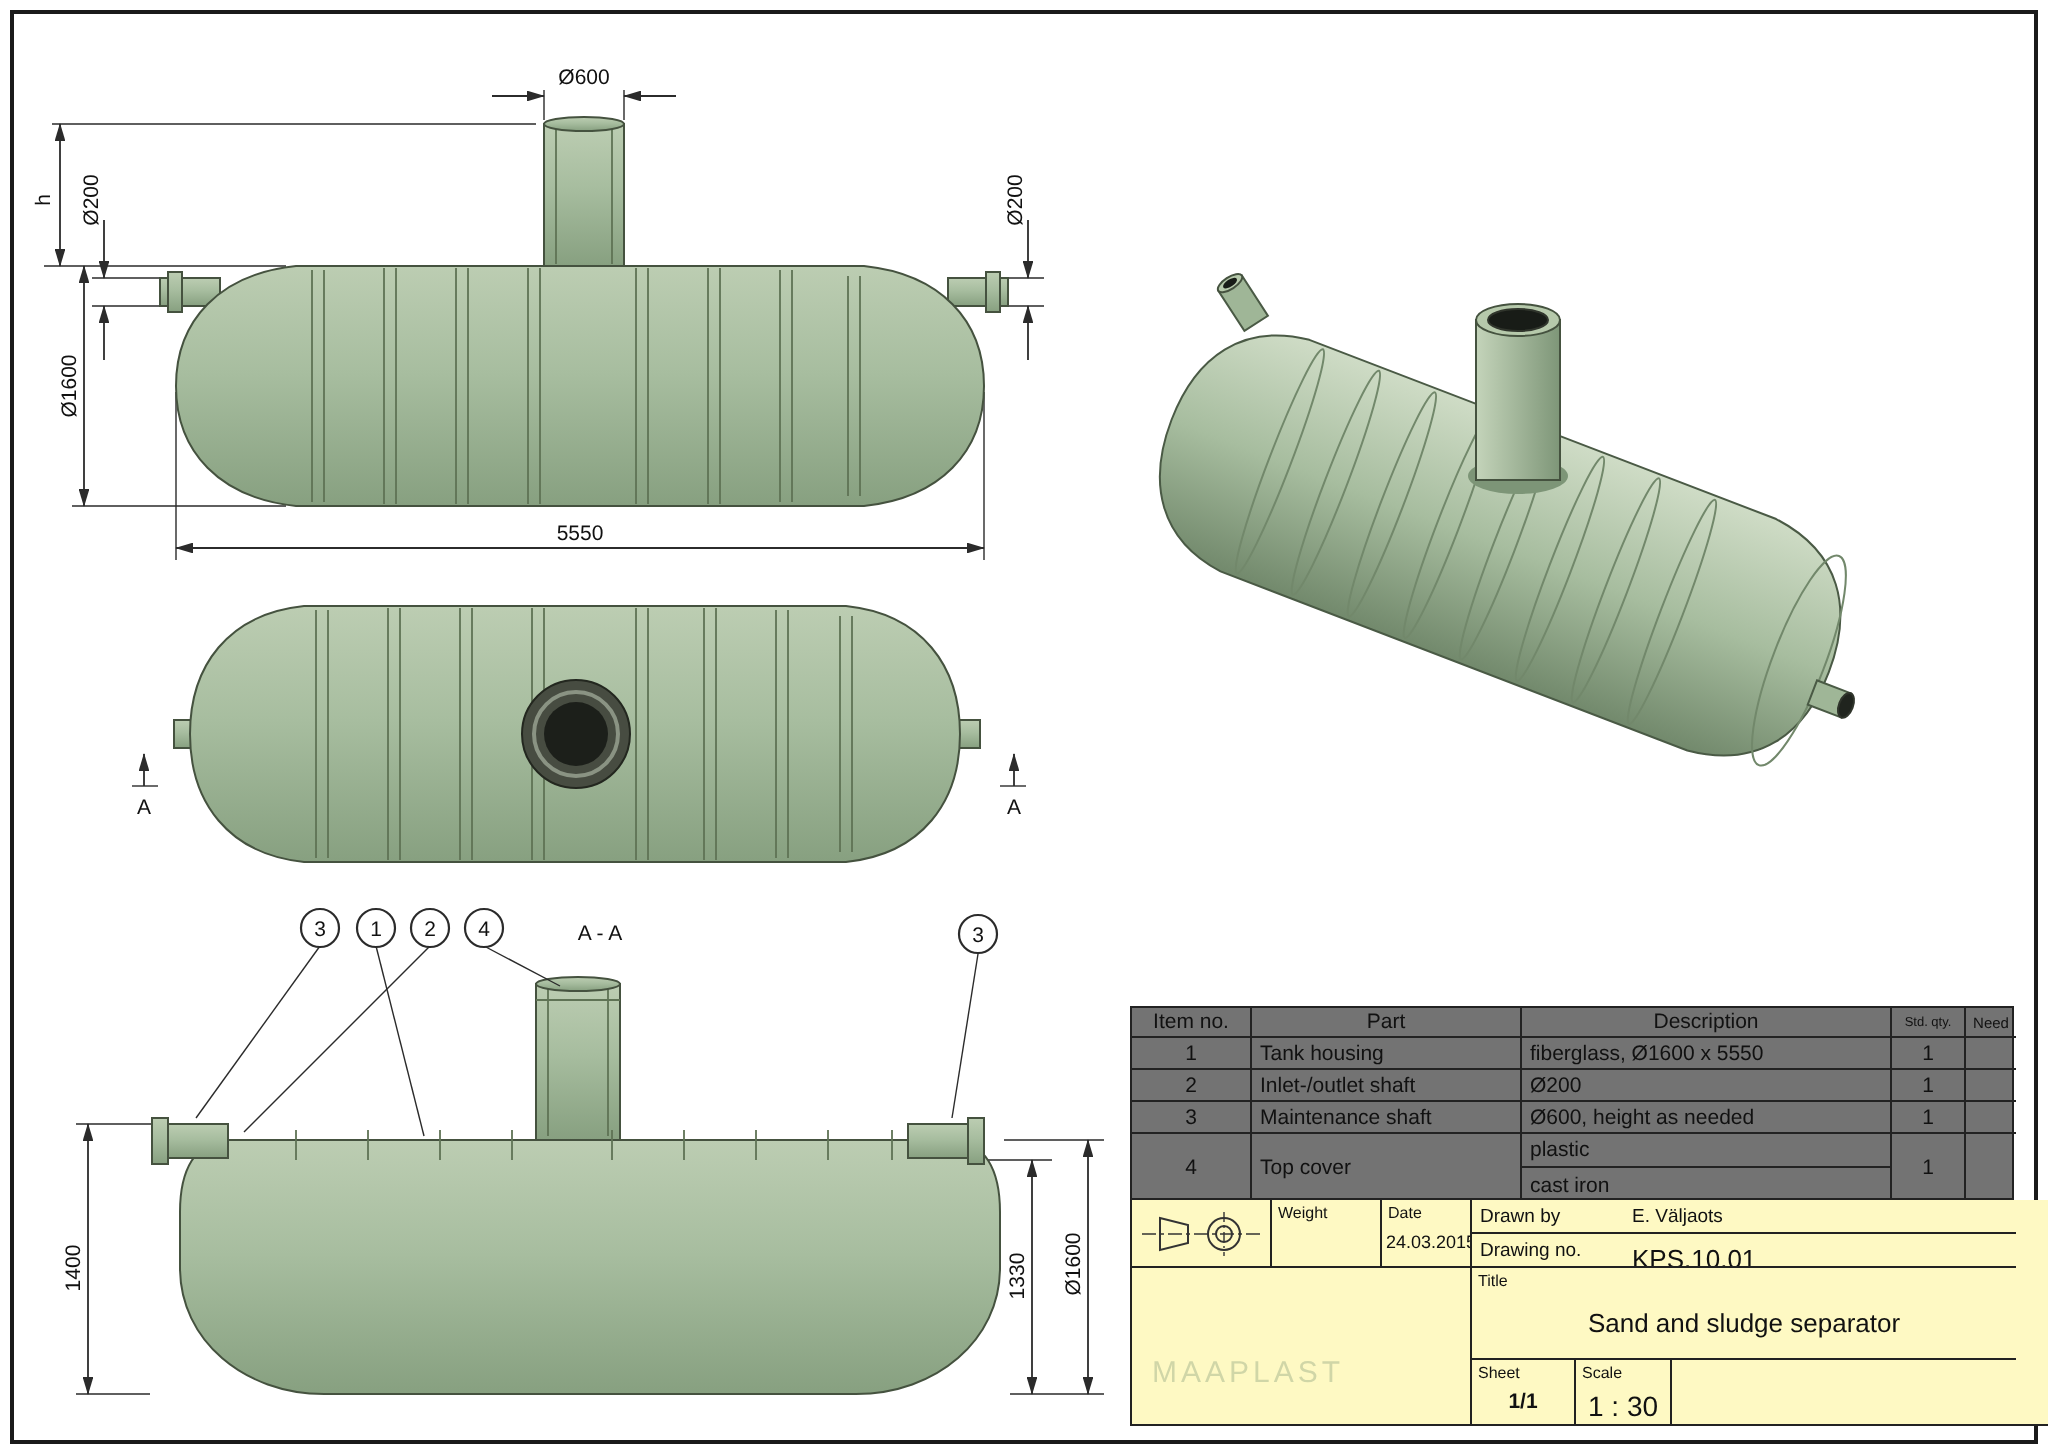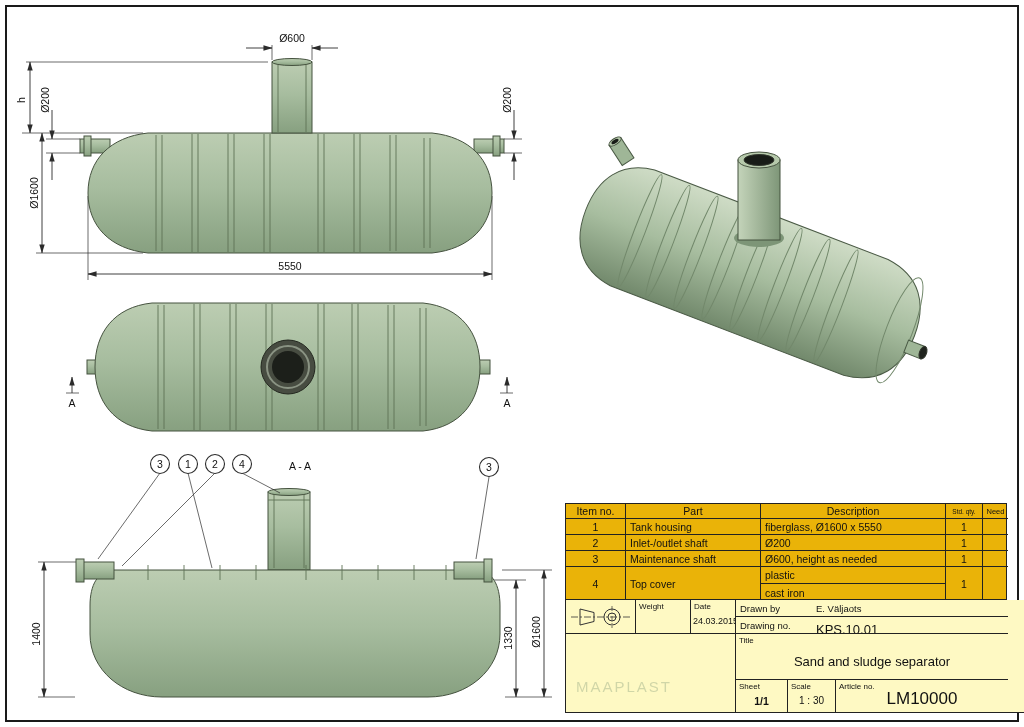--- a/index.html
+++ b/index.html
@@ -8,21 +8,21 @@
   #canvas { position:absolute; left:0; top:0; width:1024px; height:727px; background:#fff; }
   .frame { position:absolute; left:5px; top:5px; width:1014px; height:717px; border:2px solid #1a1a1a; }
   svg.draw { position:absolute; left:0; top:0; }
   .tank { fill:url(#gradSide); stroke:#45523f; stroke-width:1; }
   .rib { stroke:#5f7355; stroke-width:0.9; fill:none; }
   .dim { stroke:#2b2b2b; stroke-width:0.9; fill:none; }
   .ext { stroke:#2b2b2b; stroke-width:0.7; fill:none; }
   .dimtext { font-size:10.5px; fill:#111; }
   .balloon { fill:#fff; stroke:#2b2b2b; stroke-width:1.1; }
   #note { position:absolute; left:565px; top:477px; width:450px; font-size:10.5px; color:#111; }
-  #bom { position:absolute; left:565px; top:503px; width:442px; height:97px; border:1px solid #222; background:#eab308; }
+  #bom { position:absolute; left:565px; top:503px; width:442px; height:97px; border:1px solid #222; background:#737373; }
   #tblock { position:absolute; left:565px; top:600px; width:524px; height:113px; border:1px solid #222; border-top:none; background:#fef9c3; }
   .c { position:absolute; border-right:1px solid #222; border-bottom:1px solid #222; display:flex; align-items:center; font-size:10.5px; color:#111; overflow:hidden; }
   .c.center { justify-content:center; }
   .c.padl { padding-left:4px; }
   .nr { border-right:none !important; }
   .nb { border-bottom:none !important; }
   .tiny { font-size:6.5px; }
   .tiny2 { font-size:7.5px; }
   .blockcell { display:block; }
   .lab { position:absolute; left:3px; top:2px; font-size:8px; color:#111; white-space:nowrap; }
@@ -274,20 +274,16 @@
       <span class="lab">Title</span>
       <span class="val-center" style="top:20px;font-size:13px;">Sand and sludge separator</span>
     </div>
 
     <div class="c blockcell nb" style="left:170px;top:80px;width:52px;height:33px;">
       <span class="lab">Sheet</span>
       <span class="val-center" style="top:15px;font-size:10.5px;font-weight:bold;">1/1</span>
     </div>
     <div class="c blockcell nb" style="left:222px;top:80px;width:48px;height:33px;">
       <span class="lab">Scale</span>
-      <span class="val-center" style="top:15px;font-size:10px;">1 : 30</span>
-    </div>
-    <div class="c blockcell nb nr" style="left:270px;top:80px;width:172px;height:33px;">
-      <span class="lab">Article no.</span>
-      <span class="val-center" style="top:9px;font-size:17px;">LM10000</span>
+      <span class="val-center" style="top:15px;font-size:14px;">1 : 30</span>
     </div>
   </div>
 </div>
 
 </body></html>

